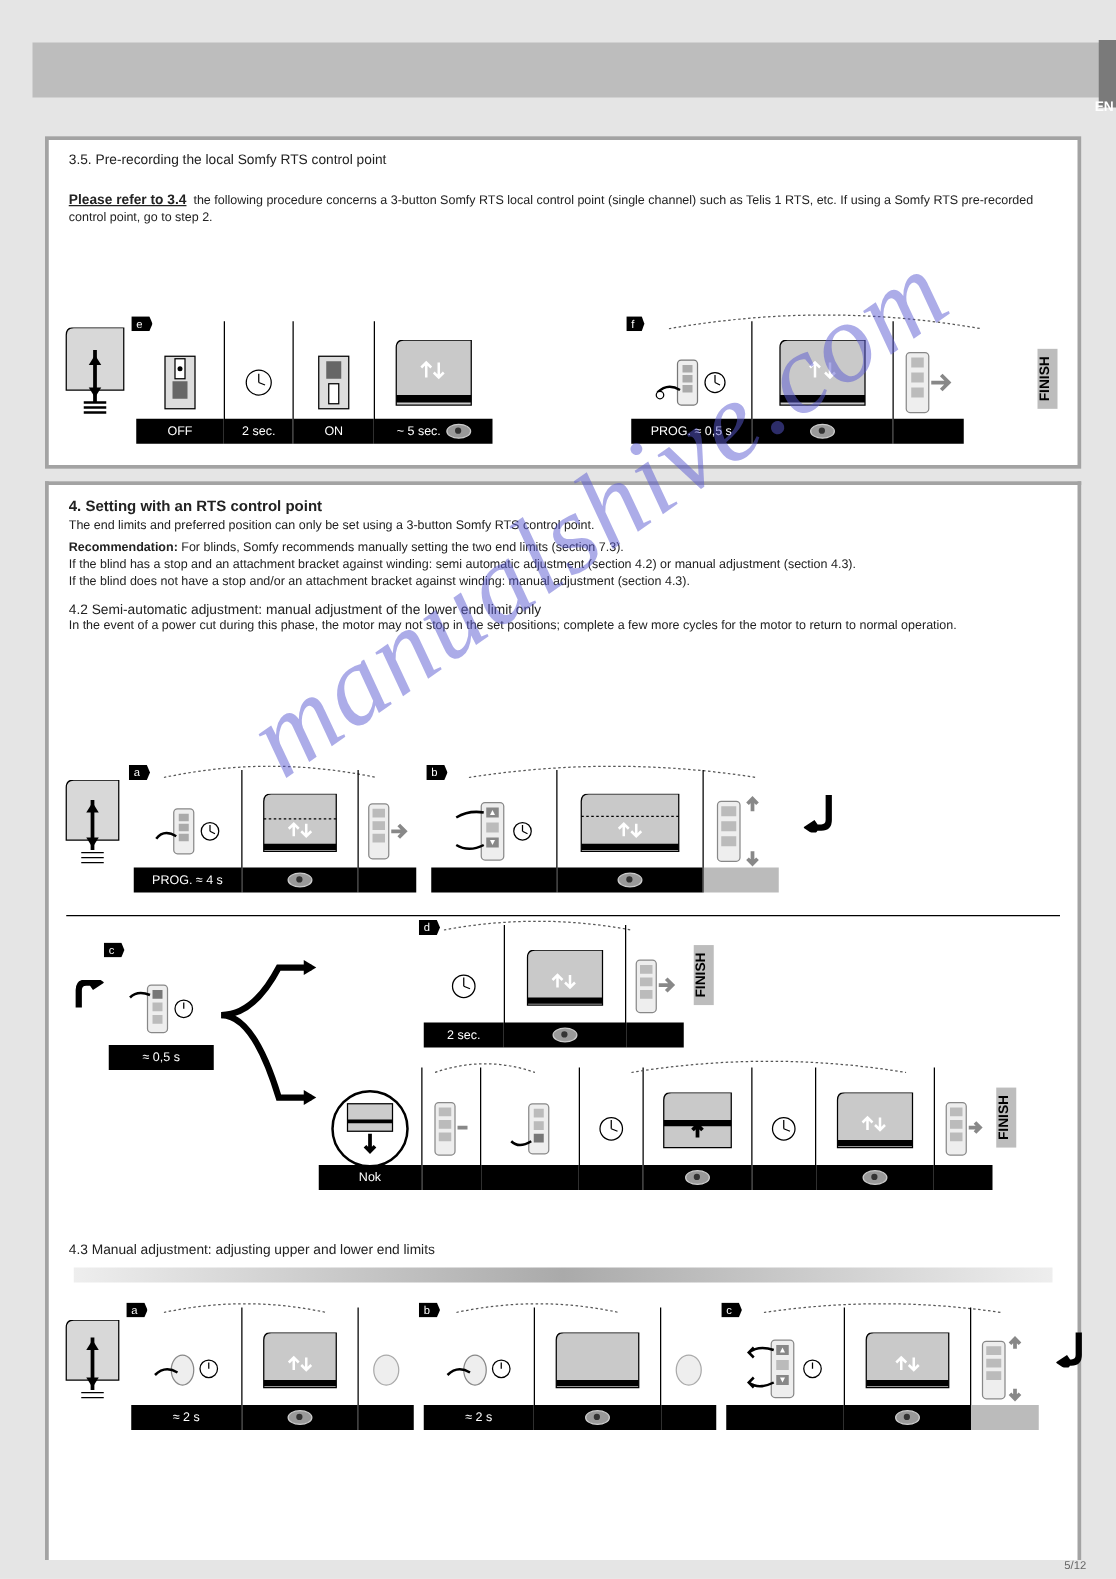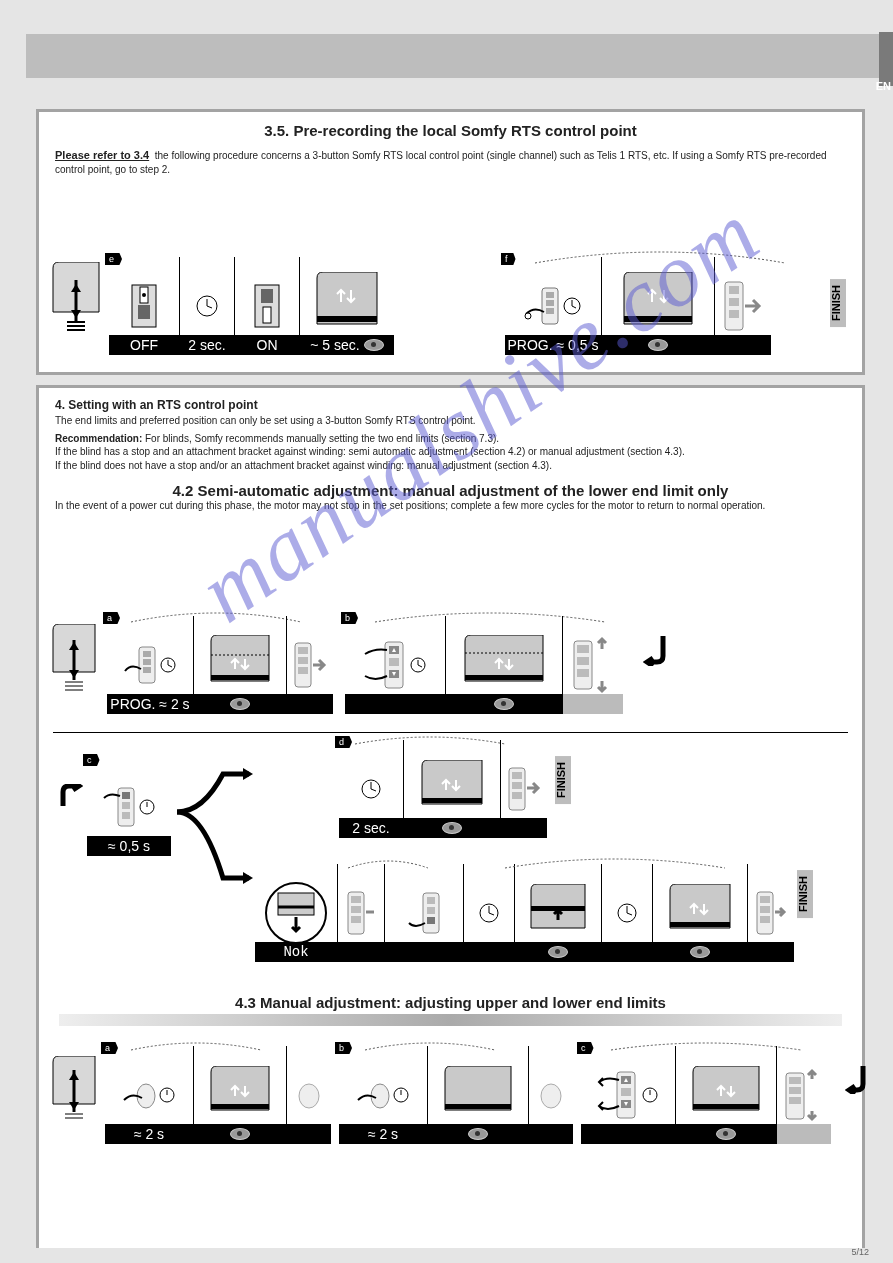--- a/index.html
+++ b/index.html
@@ -46,21 +46,21 @@
   }
   .box {
     position: absolute;
     border: 3px solid #a3a3a3;
     background: #fff;
     left: 36px;
   }
   .box1 { top: 109px; width: 823px; height: 260px; }
   .box2 { top: 385px; width: 823px; height: 860px; border-bottom: none; }
 
-  .sect-title { font-size: 15px; font-weight: bold; text-align: center; }
+  .sect-title { font-size: 11px; font-weight: normal; }
   .subtitle { font-size: 11px; font-weight: bold; text-decoration: underline; }
   .body-text { font-size: 10px; line-height: 1.35; }
 
   
   .strip {
     position: absolute;
     display: flex;
     align-items: flex-end;
   }
   .cell {
@@ -93,21 +93,21 @@
   .tag {
     position: absolute;
     top: -4px;
     left: -4px;
     background: #000;
     color: #fff;
     font-size: 9px;
     padding: 1px 8px 1px 4px;
     clip-path: polygon(0 0, 85% 0, 100% 50%, 85% 100%, 0 100%);
   }
-  .caption { font-size: 14px; text-align: center; color: #333; }
+  .caption { font-size: 10px; text-align: center; color: #333; }
   .finish {
     writing-mode: vertical-rl;
     transform: rotate(180deg);
     font-weight: bold;
     font-size: 11px;
     background: #bdbdbd;
     color: #000;
     width: 16px;
     padding: 6px 0;
     text-align: center;
@@ -134,21 +134,21 @@
 
 <div class="page">
   <div class="gray-bar"></div>
   <div class="right-tab">
     <span class="lang">EN</span>
   </div>
 
   <div class="box box1">
     <div style="padding:10px 16px 0 16px">
       <div class="sect-title">3.5. Pre-recording the local Somfy RTS control point</div>
-      <div style="margin-top:10px;">
+      <div style="margin-top:20px;">
         <span class="subtitle">Please refer to 3.4</span>
         <span class="body-text">&nbsp;</span><span class="body-text">the following procedure concerns a 3-button Somfy RTS local control point (single channel) such as Telis 1 RTS, etc. If using a Somfy RTS pre-recorded control point, go to step 2.</span>
       </div>
     </div>
 
     <div style="position:absolute; left:10px; top:150px;">
       <svg width="54" height="76" viewBox="0 0 54 76">
         <path d="M4 6 Q4 0 10 0 H50 V50 H4 Z" fill="#d8d8d8" stroke="#000"></path>
         <line x1="27" y1="18" x2="27" y2="60" stroke="#000" stroke-width="3"></line>
         <path d="M22 30 L27 22 L32 30 Z" fill="#000"></path>
@@ -295,21 +295,21 @@
               <rect x="20" y="24" width="8" height="6" fill="#aaa"></rect>
               <path d="M2 28 Q 8 20 18 26" stroke="#000" fill="none" stroke-width="2"></path>
             </svg>
           <svg width="18" height="18">
               <circle cx="9" cy="9" r="7" fill="none" stroke="#000"></circle>
               <line x1="9" y1="9" x2="9" y2="4" stroke="#000"></line>
               <line x1="9" y1="9" x2="13" y2="11" stroke="#000"></line>
             </svg>
         </div>
         <div class="footer-bar">
-            <span class="caption" style="color:#fff">PROG. ≈ 2 s</span>
+            <span class="caption" style="color:#fff">PROG. ≈ 4 s</span>
           </div>
       </div>
       <div class="cell" style="width:92px;">
         <svg width="70" height="60">
             <path d="M6 6 Q6 0 12 0 H64 V46 H6 Z" fill="#c9c9c9" stroke="#000"></path>
             <rect x="6" y="40" width="58" height="5" fill="#000"></rect>
             <line x1="6" y1="20" x2="64" y2="20" stroke="#000" stroke-dasharray="2"></line>
             <path d="M30 34 L30 24 M26 28 L30 24 L34 28" stroke="#fff" stroke-width="2" fill="none"></path>
             <path d="M40 24 L40 34 M36 30 L40 34 L44 30" stroke="#fff" stroke-width="2" fill="none"></path>
           </svg>
@@ -452,21 +452,21 @@
             <rect x="5" y="10" width="10" height="7" fill="#bbb"></rect>
             <rect x="5" y="20" width="10" height="7" fill="#bbb"></rect>
             <rect x="5" y="30" width="10" height="7" fill="#bbb"></rect>
             <path d="M20 26 L30 26 M26 21 L31 26 L26 31" stroke="#888" stroke-width="3" fill="none"></path>
           </svg>
         <div class="footer-bar"></div>
       </div>
     </div>
     <div style="position:absolute; left:516px; top:368px;" class="finish">FINISH</div>
 
-    <div class="strip" style="left:216px; top:476px;font-family:Liberation Mono, monospace;">
+    <div class="strip" style="left:216px; top:466px;">
       <div class="cell" style="width:82px;">
         <svg width="64" height="64">
             <circle cx="32" cy="32" r="30" fill="#fff" stroke="#000" stroke-width="2"></circle>
             <rect x="14" y="12" width="36" height="22" fill="#ccc" stroke="#000"></rect>
             <line x1="14" y1="26" x2="50" y2="26" stroke="#000" stroke-width="3"></line>
             <path d="M32 36 L32 50 M28 46 L32 50 L36 46" stroke="#000" stroke-width="3" fill="none"></path>
           </svg>
         <div class="footer-bar">
             <span class="caption" style="color:#fff">Nok</span>
           </div>

